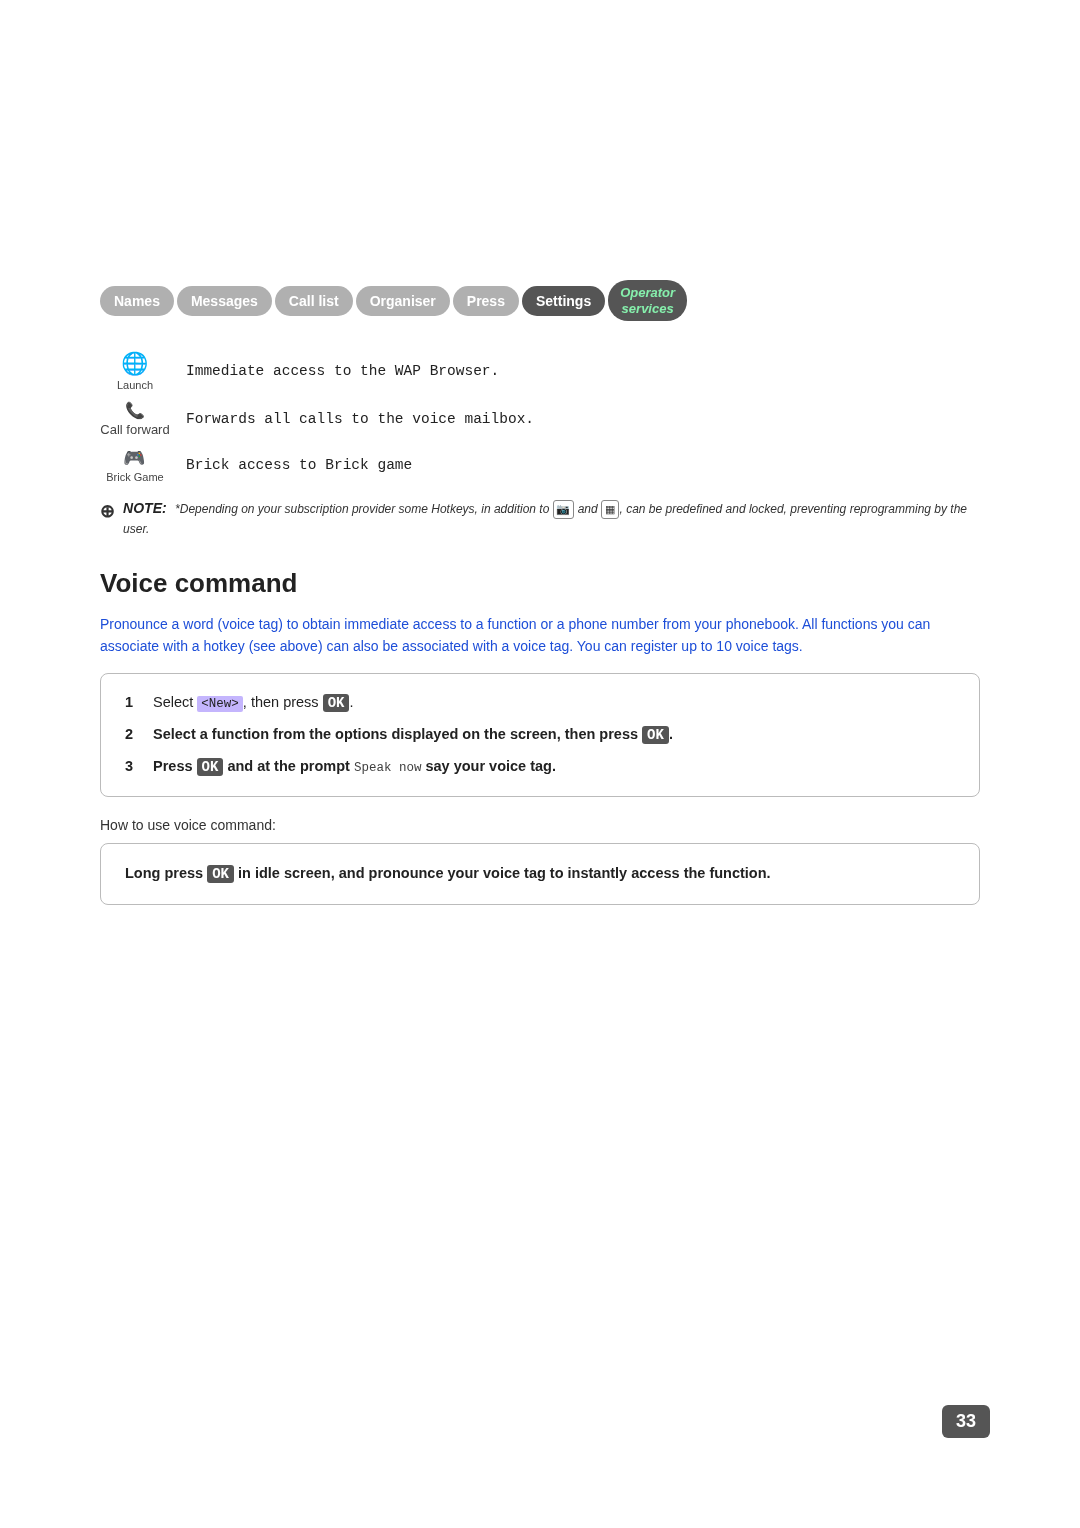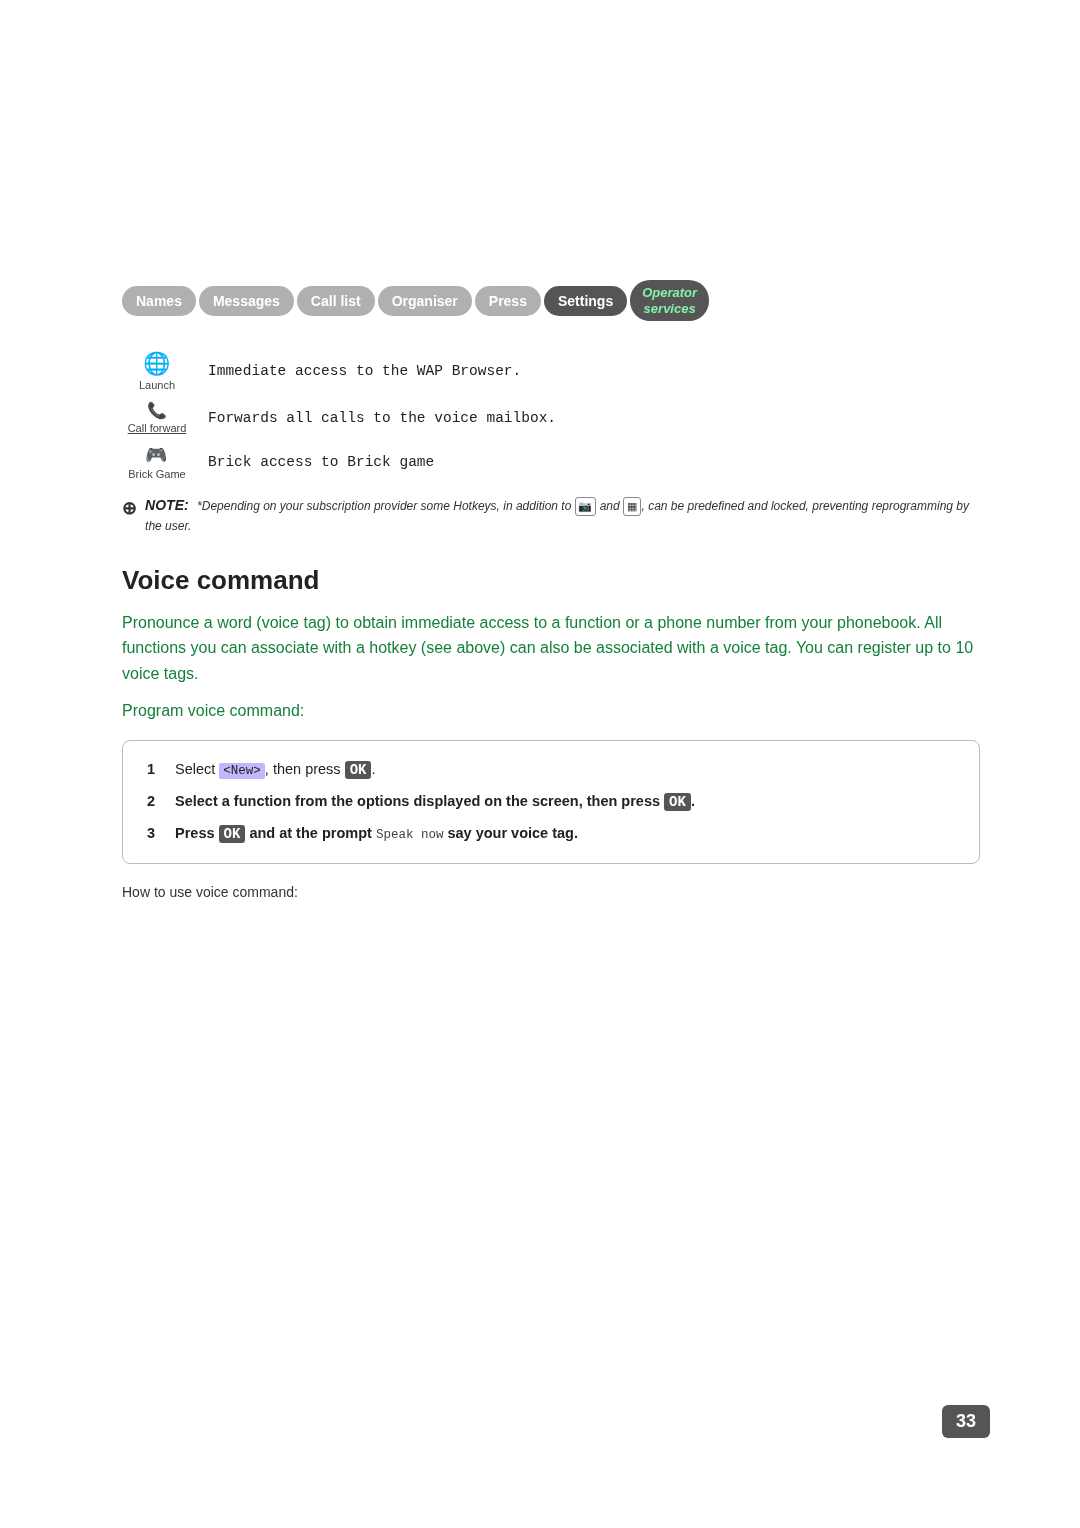--- a/index.html
+++ b/index.html
@@ -9,21 +9,20 @@
       min-height: 1528px;
       background: #ffffff;
       font-family: Arial, Helvetica, sans-serif;
       color: #222;
       position: relative;
     }
 
     .page-content {
       padding: 40px 100px;
       padding-top: 280px;
-      margin-left: 22px;
     }
 
     
     .nav-tabs {
       display: flex;
       align-items: center;
       gap: 3px;
       margin-bottom: 30px;
       flex-wrap: wrap;
     }
@@ -122,22 +121,22 @@
     
     .section-title {
       font-size: 26px;
       font-weight: bold;
       color: #222;
       margin-bottom: 14px;
       margin-top: 10px;
     }
 
     .section-body {
-      font-size: 16px;
-      color: #15803d;
+      font-size: 14px;
+      color: #1d4ed8;
       line-height: 1.6;
       margin-bottom: 12px;
     }
 
     
     .instruction-box {
       border: 1.5px solid #bbb;
       border-radius: 8px;
       padding: 18px 24px;
       margin: 16px 0 20px 0;
@@ -261,21 +260,21 @@
     <div class="hotkey-item">
       <div class="hotkey-icon-label">
         <span class="hotkey-icon">🌐</span>
         <span style="font-size:11px;">Launch</span>
       </div>
       <span class="hotkey-desc">Immediate access to the WAP Browser.</span>
     </div>
     <div class="hotkey-item">
       <div class="hotkey-icon-label">
         <span class="hotkey-icon" style="font-size:16px;">📞</span>
-        <span style="font-size:11px;text-decoration:underline;">Call forward</span>
+        <span style="font-size:13px;">Call forward</span>
       </div>
       <span class="hotkey-desc">Forwards all calls to the voice mailbox.</span>
     </div>
     <div class="hotkey-item">
       <div class="hotkey-icon-label">
         <span class="hotkey-icon" style="font-size:18px;">🎮</span>
         <span style="font-size:11px;">Brick Game</span>
       </div>
       <span class="hotkey-desc">Brick access to Brick game</span>
     </div>
@@ -291,21 +290,20 @@
         <span style="display:inline-block;border:1px solid #888;border-radius:3px;padding:0 3px;font-size:11px;font-style:normal;">▦</span>,
         can be predefined and locked, preventing reprogramming by the user.
       </span>
     </div>
   </div>
 
   <h2 class="section-title">Voice command</h2>
 
   <p class="section-body">Pronounce a word (voice tag) to obtain immediate access to a function or a phone number from your phonebook. All functions you can associate with a hotkey (see above) can also be associated with a voice tag. You can register up to 10 voice tags.</p>
 
-  <p class="section-body">Program voice command:</p>
 
   <div class="instruction-box">
 
     <div class="instruction-step">
       <span class="step-num">1</span>
       <span class="step-text">
         Select <span class="code-text">&lt;New&gt;</span>, then press <span class="ok-key">OK</span>.
       </span>
     </div>
 
@@ -319,16 +317,19 @@
     <div class="instruction-step">
       <span class="step-num">3</span>
       <span class="step-text">
         <span class="inline-bold">Press</span> <span class="ok-key">OK</span> <span class="inline-bold">and at the prompt</span> <span class="speak-now">Speak now</span> <span class="inline-bold">say your voice tag.</span>
       </span>
     </div>
   </div>
 
   <p class="how-to-label">How to use voice command:</p>
 
+  <div class="how-to-box">
+    Long press <span class="ok-key">OK</span> in idle screen, and pronounce your voice tag to instantly access the function.
+  </div>
 
 </div>
 
 <div class="page-number-badge">33</div>
 
 </body></html>

